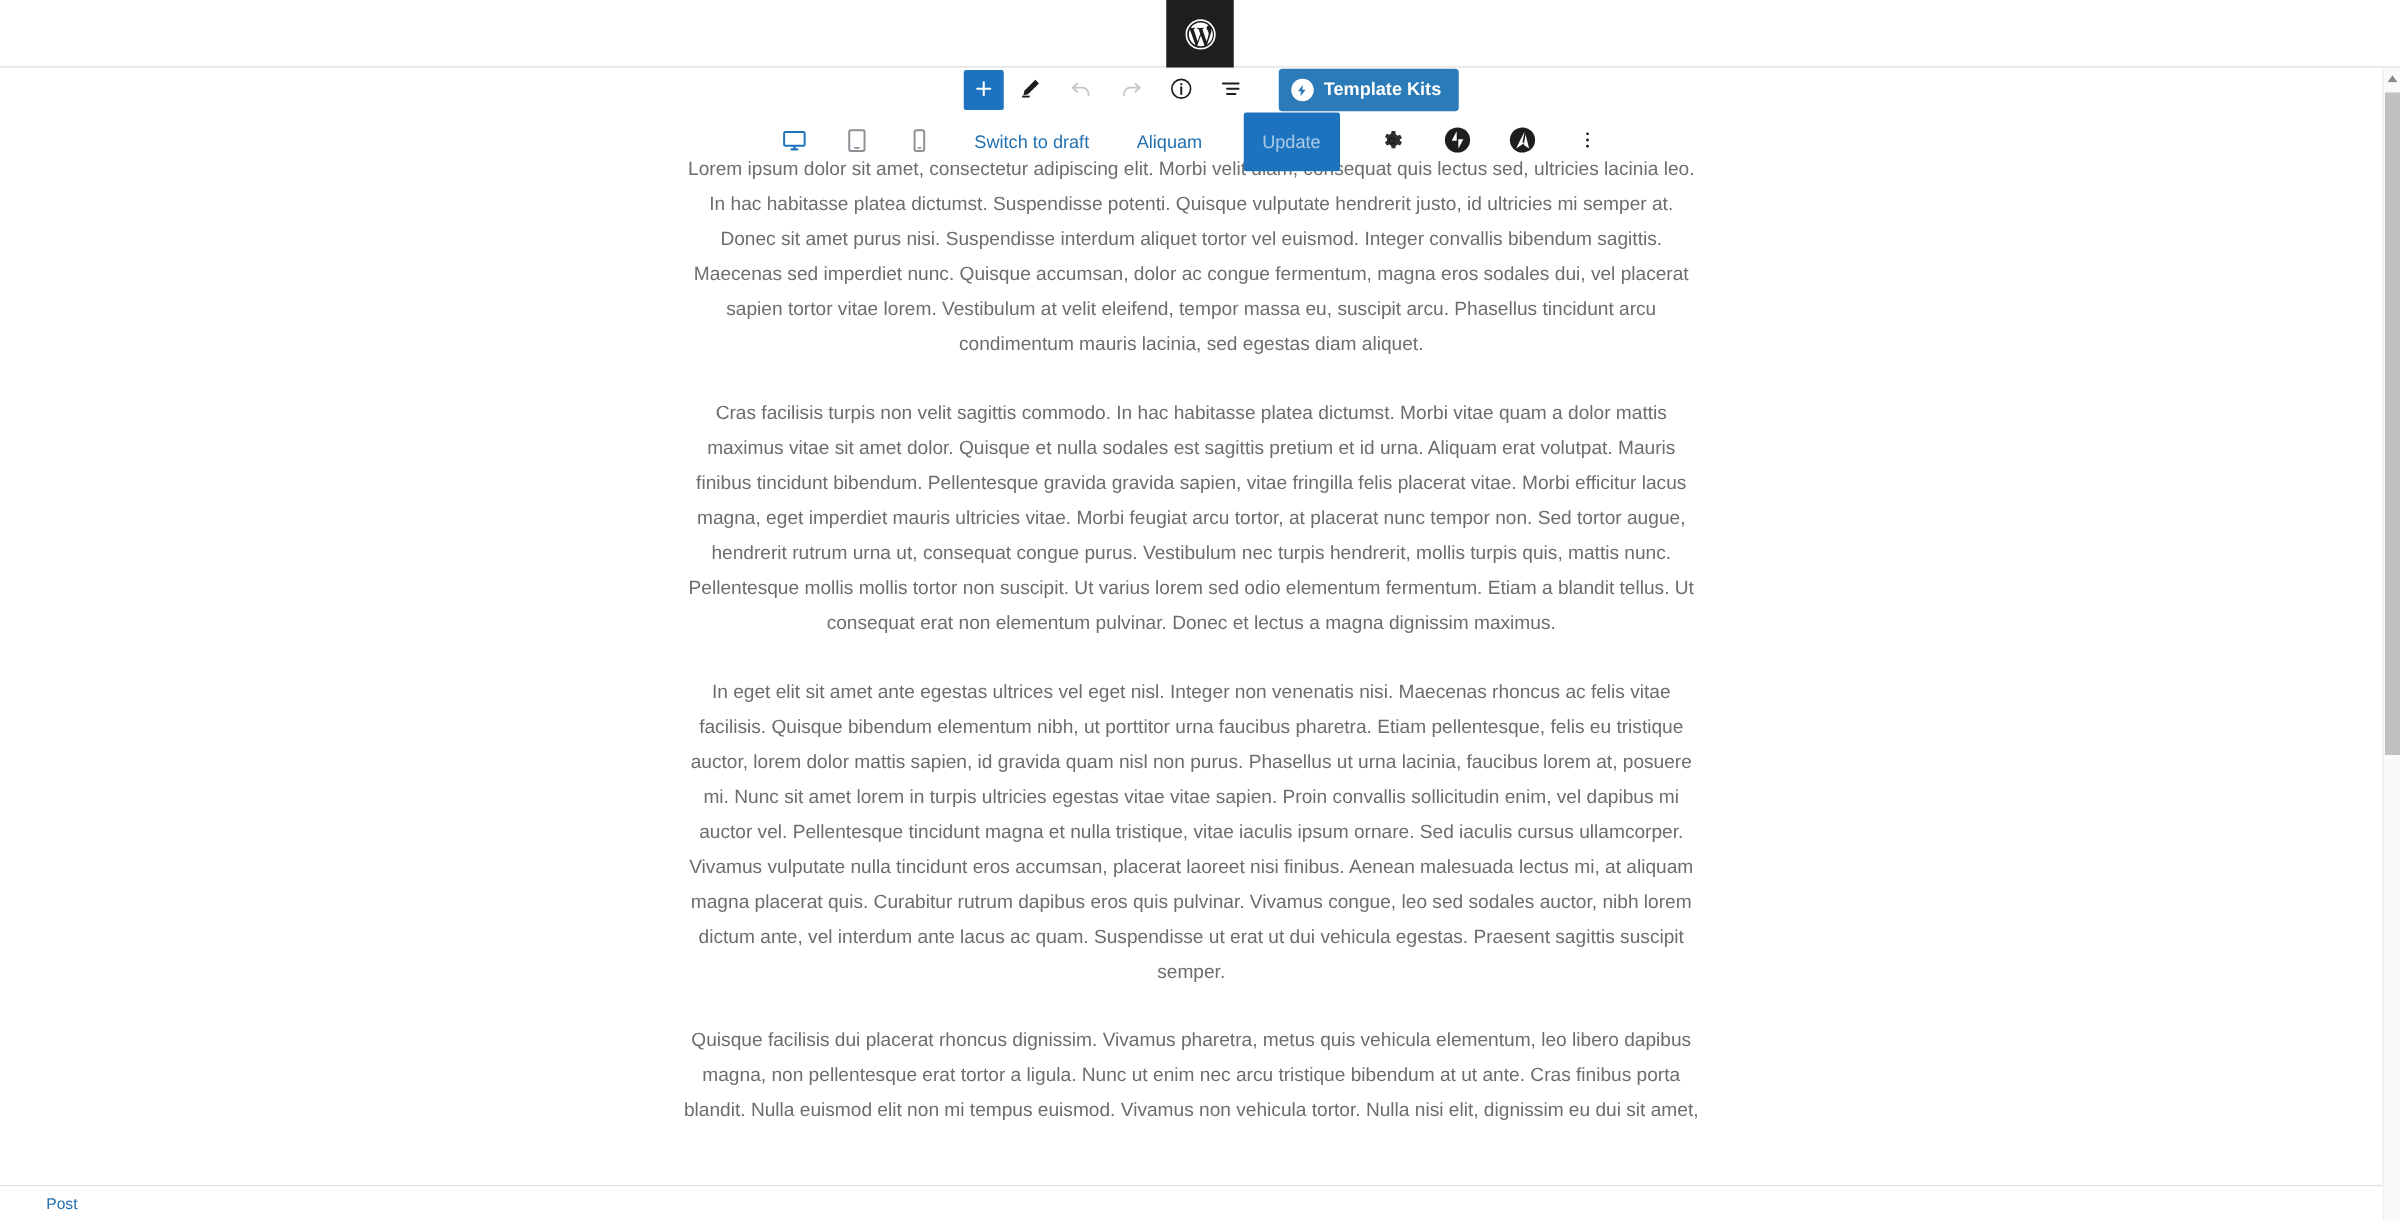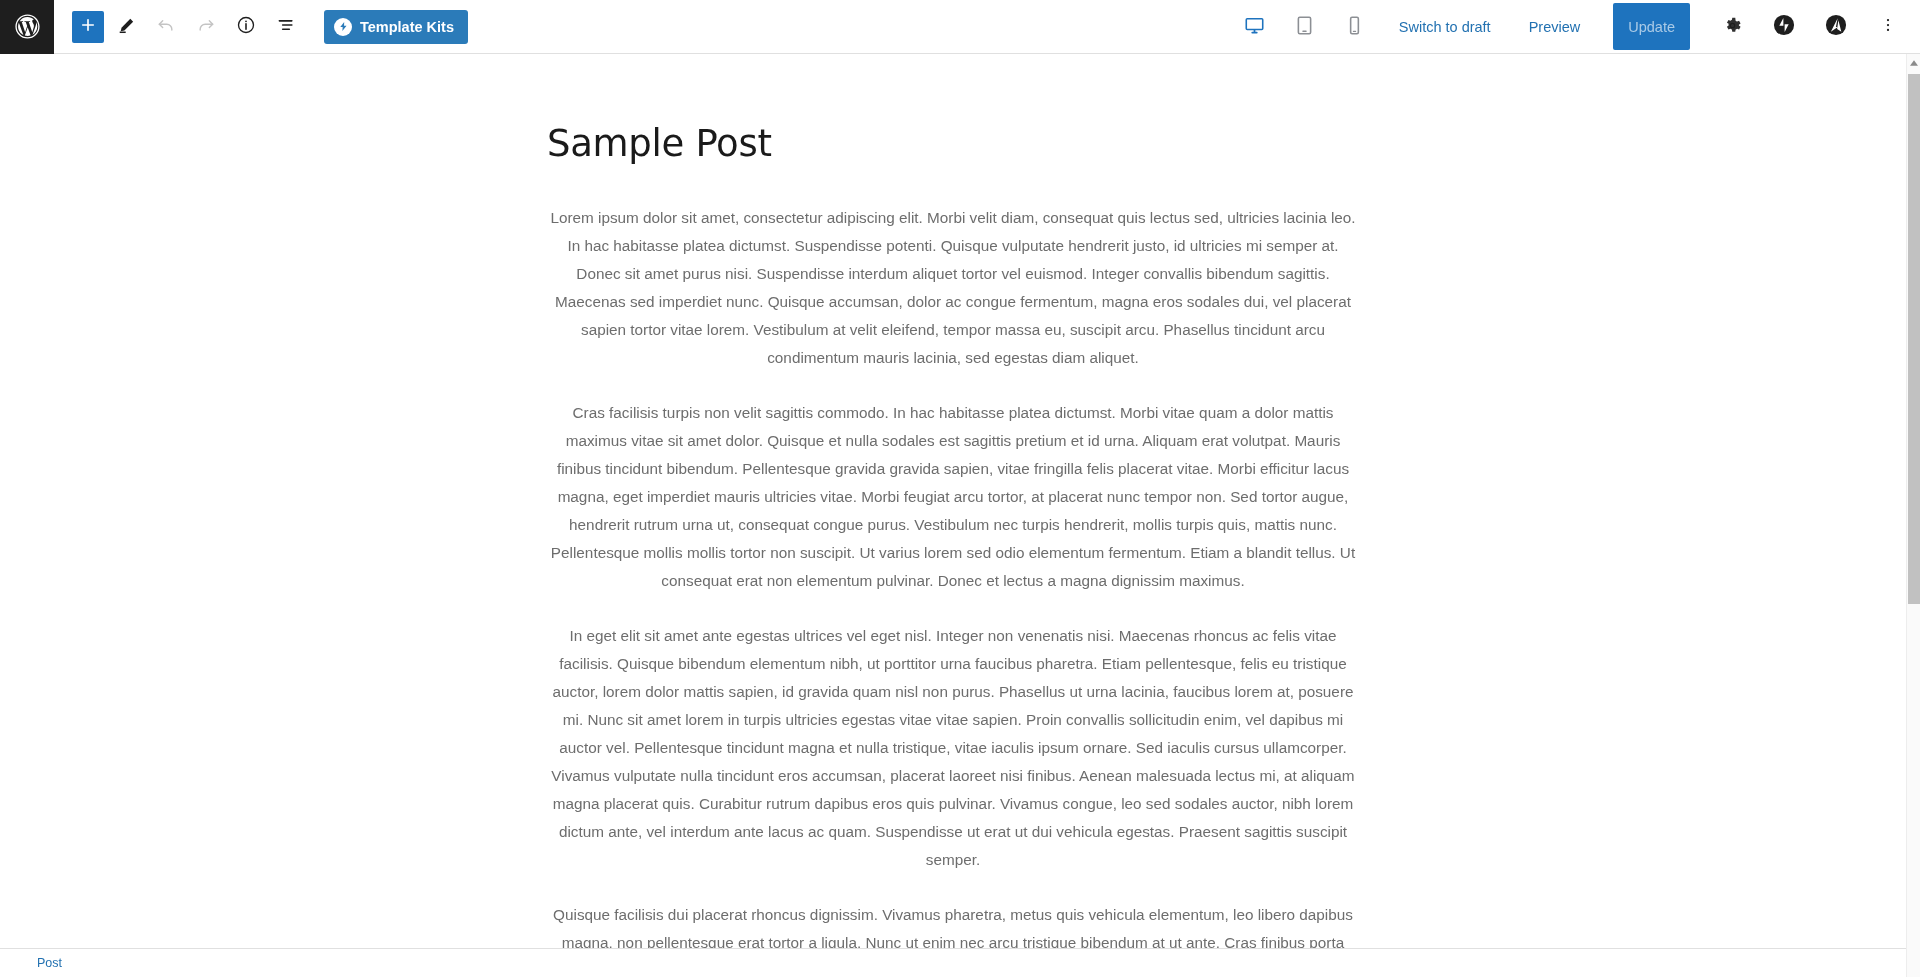--- a/index.html
+++ b/index.html
@@ -16,20 +16,21 @@
   .editor-header {
     position: absolute;
     top: 0; left: 0;
     width: 1920px;
     height: 54px;
     background: #ffffff;
     border-bottom: 1px solid #e0e0e0;
     display: flex;
     align-items: center;
     z-index: 30;
+    flex-direction: column;
   }
 
   .wp-logo-btn {
     width: 54px;
     height: 54px;
     background: #1e1e1e;
     display: flex;
     align-items: center;
     justify-content: center;
     flex: 0 0 auto;
@@ -330,21 +331,21 @@
     <button class="device-btn" title="Mobile">
       <span>
         <svg width="21" height="21" viewBox="0 0 24 24" fill="none" stroke="currentColor" stroke-width="1.8">
           <rect x="7.6" y="2.6" width="8.8" height="18.8" rx="1.6"></rect>
           <line x1="10.8" y1="18.8" x2="13.2" y2="18.8" stroke-width="1.4" stroke-linecap="round"></line>
         </svg>
       </span>
     </button>
 
     <button class="text-link-btn">Switch to draft</button>
-    <button class="text-link-btn">Preview</button>
+    <button class="text-link-btn">Aliquam</button>
     <button class="update-btn">Update</button>
 
     <button class="icon-round-btn" title="Settings">
       <span>
         <svg width="19" height="19" viewBox="0 0 24 24" fill="currentColor" aria-hidden="true">
           <path d="M12 8.4a3.6 3.6 0 1 0 0 7.2 3.6 3.6 0 0 0 0-7.2zm0 5.6a2 2 0 1 1 0-4 2 2 0 0 1 0 4z"></path>
           <path d="M20.1 13.1c.04-.36.06-.73.06-1.1s-.02-.74-.06-1.1l2.1-1.5-1.9-3.3-2.5.9c-.56-.47-1.2-.85-1.88-1.12L15.5 2.2h-3.8l-.43 2.68c-.69.27-1.32.65-1.88 1.12l-2.5-.9-1.9 3.3 2.1 1.5c-.04.36-.06.73-.06 1.1s.02.74.06 1.1l-2.1 1.5 1.9 3.3 2.5-.9c.56.47 1.2.85 1.88 1.12l.43 2.68h3.8l.43-2.68c.69-.27 1.32-.65 1.88-1.12l2.5.9 1.9-3.3-2.1-1.5z" opacity="0.92"></path>
         </svg>
       </span>
     </button>
@@ -377,21 +378,20 @@
             <circle cx="12" cy="18.6" r="1.5"></circle>
         </svg>
       </span>
     </button>
   </div>
 </div>
 
 <div class="editor-canvas">
   <div class="post-container">
 
-    <h1 class="post-title">Sample Post</h1>
 
     <p class="post-paragraph">Lorem ipsum dolor sit amet, consectetur adipiscing elit. Morbi velit diam, consequat quis lectus sed, ultricies lacinia leo. In hac habitasse platea dictumst. Suspendisse potenti. Quisque vulputate hendrerit justo, id ultricies mi semper at. Donec sit amet purus nisi. Suspendisse interdum aliquet tortor vel euismod. Integer convallis bibendum sagittis. Maecenas sed imperdiet nunc. Quisque accumsan, dolor ac congue fermentum, magna eros sodales dui, vel placerat sapien tortor vitae lorem. Vestibulum at velit eleifend, tempor massa eu, suscipit arcu. Phasellus tincidunt arcu condimentum mauris lacinia, sed egestas diam aliquet.</p>
     <p class="post-paragraph">Cras facilisis turpis non velit sagittis commodo. In hac habitasse platea dictumst. Morbi vitae quam a dolor mattis maximus vitae sit amet dolor. Quisque et nulla sodales est sagittis pretium et id urna. Aliquam erat volutpat. Mauris finibus tincidunt bibendum. Pellentesque gravida gravida sapien, vitae fringilla felis placerat vitae. Morbi efficitur lacus magna, eget imperdiet mauris ultricies vitae. Morbi feugiat arcu tortor, at placerat nunc tempor non. Sed tortor augue, hendrerit rutrum urna ut, consequat congue purus. Vestibulum nec turpis hendrerit, mollis turpis quis, mattis nunc. Pellentesque mollis mollis tortor non suscipit. Ut varius lorem sed odio elementum fermentum. Etiam a blandit tellus. Ut consequat erat non elementum pulvinar. Donec et lectus a magna dignissim maximus.</p>
     <p class="post-paragraph">In eget elit sit amet ante egestas ultrices vel eget nisl. Integer non venenatis nisi. Maecenas rhoncus ac felis vitae facilisis. Quisque bibendum elementum nibh, ut porttitor urna faucibus pharetra. Etiam pellentesque, felis eu tristique auctor, lorem dolor mattis sapien, id gravida quam nisl non purus. Phasellus ut urna lacinia, faucibus lorem at, posuere mi. Nunc sit amet lorem in turpis ultricies egestas vitae vitae sapien. Proin convallis sollicitudin enim, vel dapibus mi auctor vel. Pellentesque tincidunt magna et nulla tristique, vitae iaculis ipsum ornare. Sed iaculis cursus ullamcorper. Vivamus vulputate nulla tincidunt eros accumsan, placerat laoreet nisi finibus. Aenean malesuada lectus mi, at aliquam magna placerat quis. Curabitur rutrum dapibus eros quis pulvinar. Vivamus congue, leo sed sodales auctor, nibh lorem dictum ante, vel interdum ante lacus ac quam. Suspendisse ut erat ut dui vehicula egestas. Praesent sagittis suscipit semper.</p>
     <p class="post-paragraph">Quisque facilisis dui placerat rhoncus dignissim. Vivamus pharetra, metus quis vehicula elementum, leo libero dapibus magna, non pellentesque erat tortor a ligula. Nunc ut enim nec arcu tristique bibendum at ut ante. Cras finibus porta blandit. Nulla euismod elit non mi tempus euismod. Vivamus non vehicula tortor. Nulla nisi elit, dignissim eu dui sit amet,</p>
 
   </div>
 </div>
 
 <div class="fake-scrollbar">

